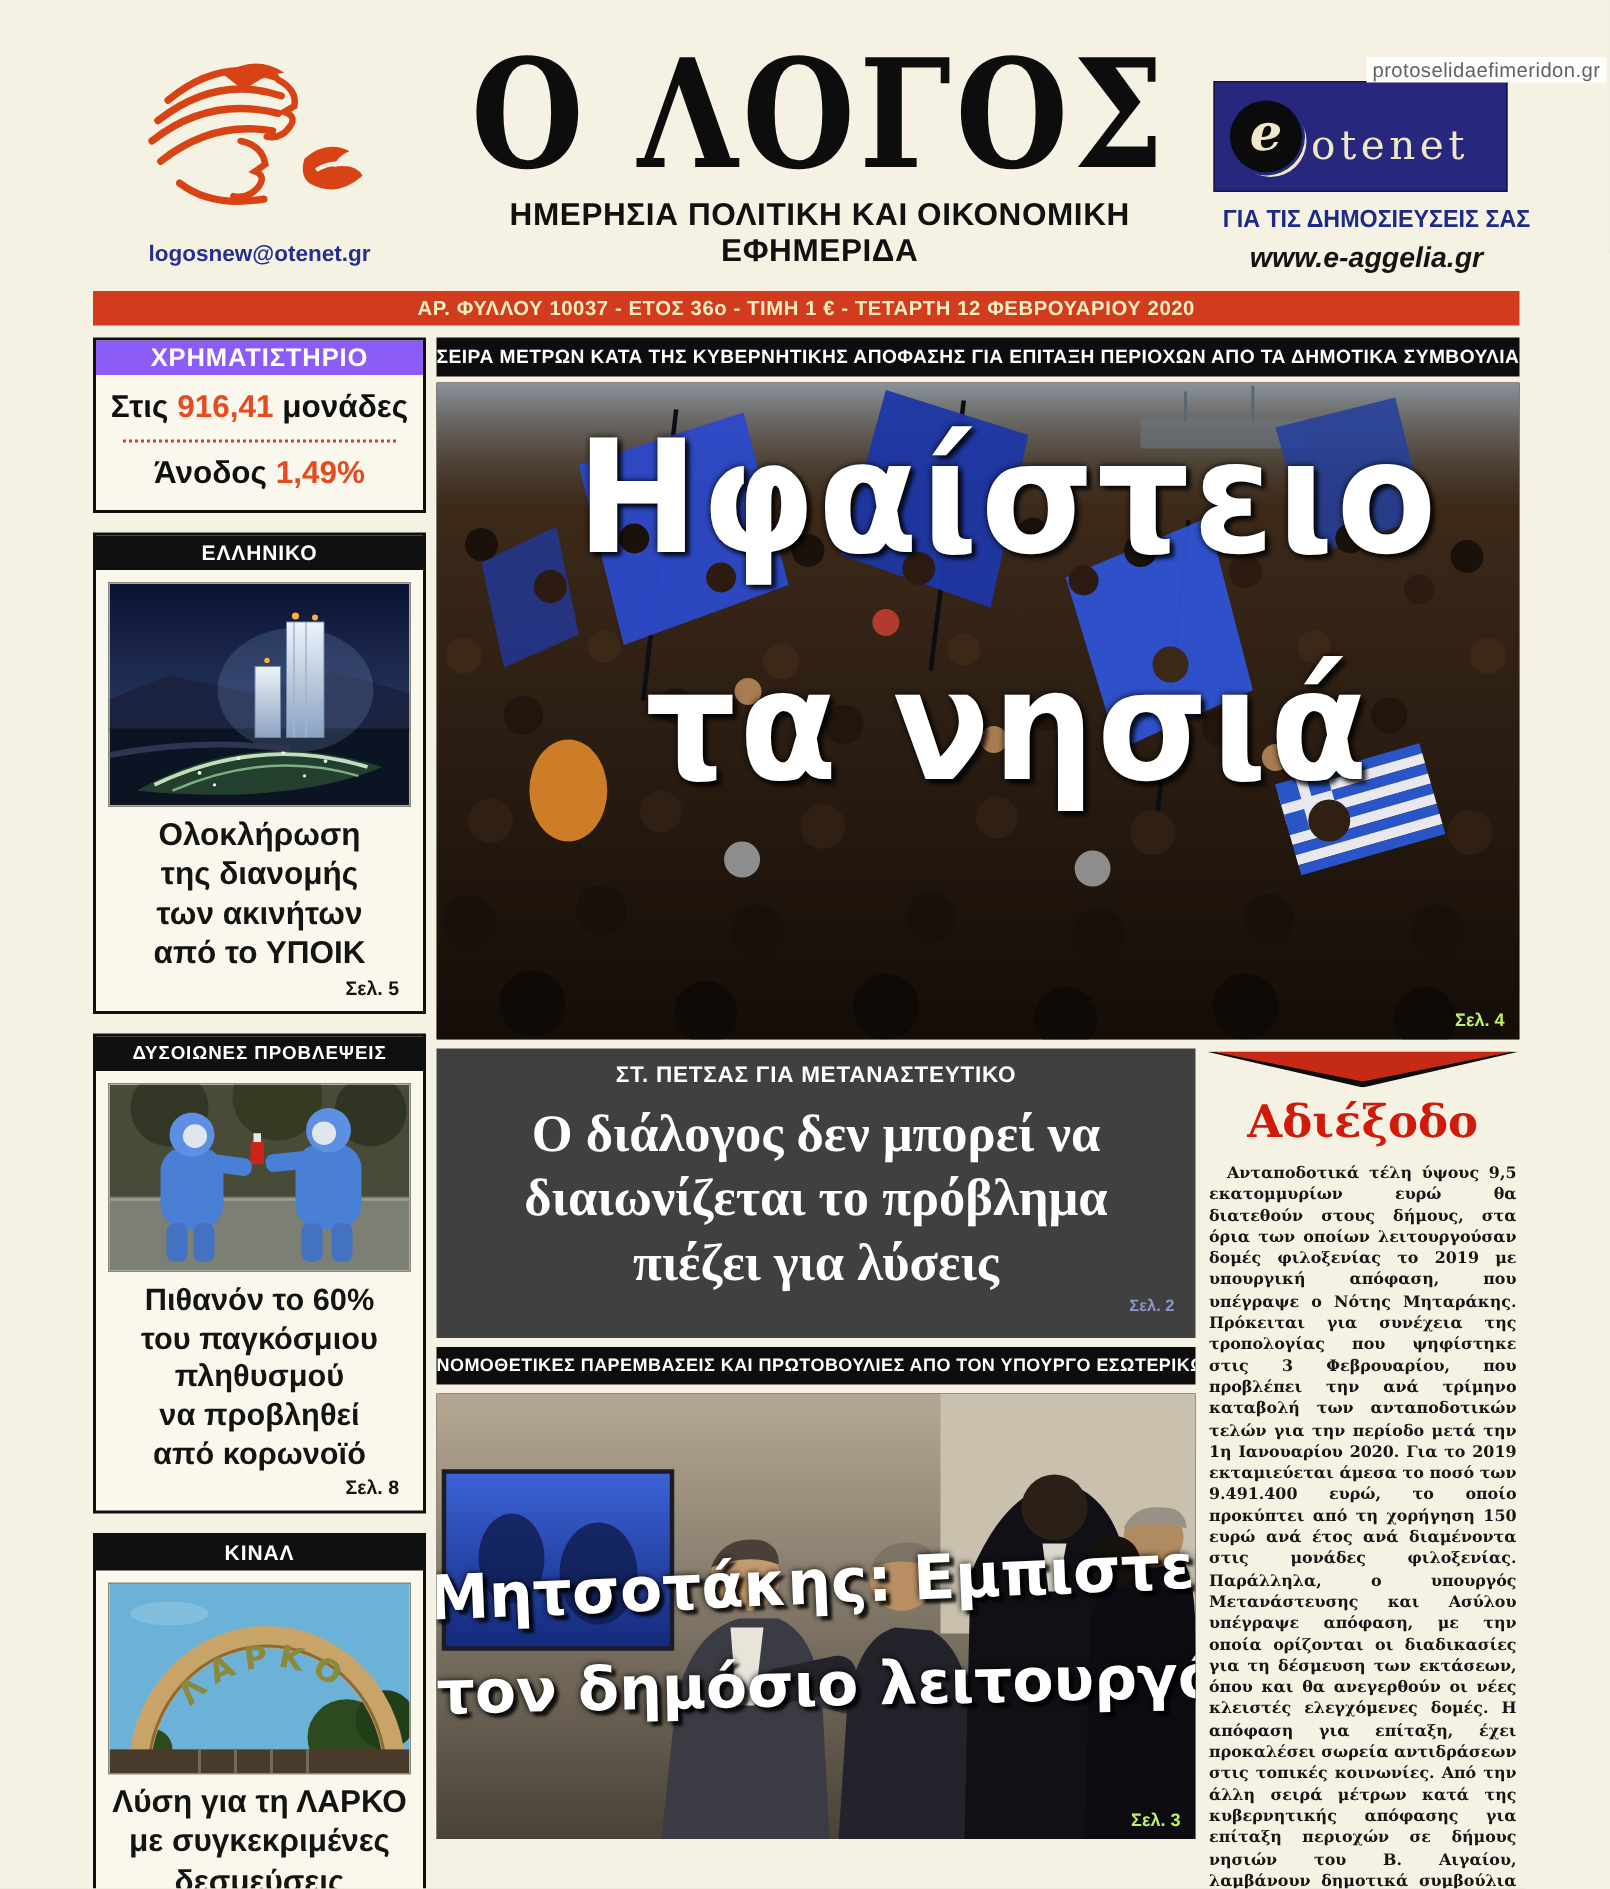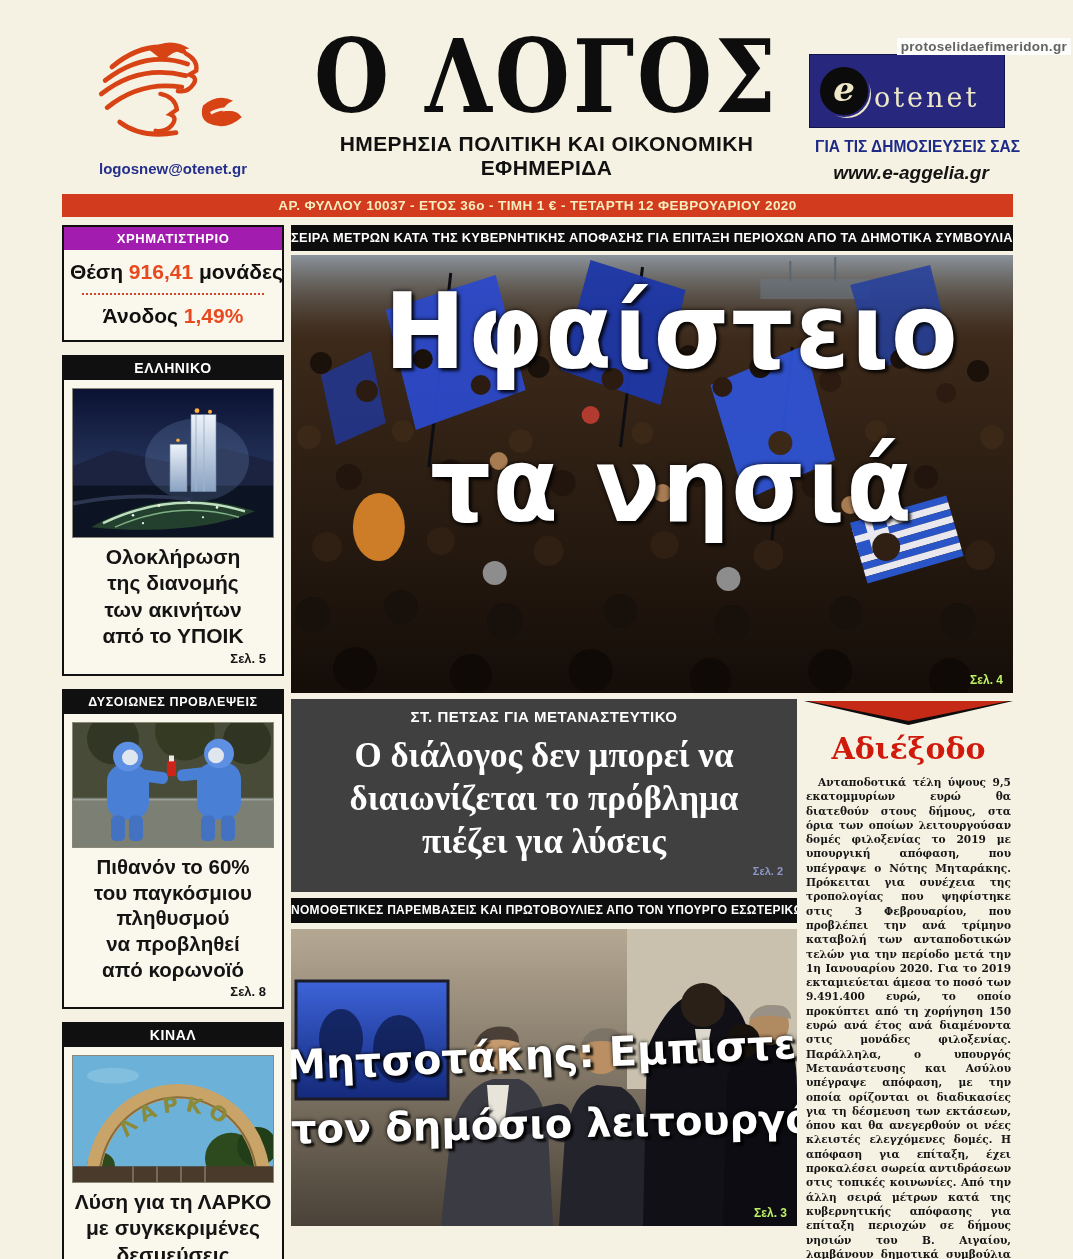--- a/index.html
+++ b/index.html
@@ -5,21 +5,21 @@
   * { margin:0; padding:0; box-sizing:border-box; }
   html,body { background:#e9e6d8; }
   body { font-family:"Liberation Sans", sans-serif; }
   .page {
     position:relative; width:1073px; height:1259px; margin:0 auto;
     background:#f6f2e3; overflow:hidden;
   }
   
   .watermark {
     position:absolute; top:38px; right:2px; background:#fdfdfb;
-    color:#636363; font-weight:bold; font-size:13.5px; padding:1px 4px; letter-spacing:.3px;
+    color:#636363; font-weight:normal; font-size:13.5px; padding:1px 4px; letter-spacing:.3px;
   }
   .masthead-row { display:flex; align-items:flex-start; padding:26px 60px 4px 62px; }
   .logo-col { width:222px; text-align:center; padding-top:6px; }
   .logo-email { color:#25308e; font-weight:bold; font-size:15px; margin-top:2px; }
   .title-col { flex:1; text-align:center; }
   .masthead-title {
     font-family:"DejaVu Serif", serif; font-weight:bold; color:#0d0d0d;
     font-size:88px; letter-spacing:3px; line-height:1.02;
     transform:scale(.98,1.14); transform-origin:center top; white-space:nowrap;
   }
@@ -45,21 +45,21 @@
   
   .content { display:flex; gap:7px; padding:0 60px 0 62px; }
   .sidebar { width:222px; flex:0 0 auto; }
   .main-col { flex:1; min-width:0; }
   
   .sbox { border:2px solid #101010; background:#faf7ec; margin-bottom:13px; }
   .sbox-head {
     background:#101010; color:#fff; font-weight:bold; font-size:14px;
     text-align:center; height:23px; line-height:23px; letter-spacing:.6px;
   }
-  .sbox-head.navy { background:#a21caf; font-size:13px; }
+  .sbox-head.navy { background:#8b5cf6; font-size:17px; }
   .stock-body { padding:10px 6px 12px; text-align:center; }
   .stock-line { font-weight:bold; font-size:21px; color:#101010; white-space:nowrap; }
   .stock-red { color:#e8491f; }
   .stock-div { border-top:2px dotted #d0452a; margin:9px 12px; }
   .sbox-photo { margin:8px 8px 4px; border:1px solid #8a8878; height:148px; position:relative; overflow:hidden; }
   .sbox-photo svg { display:block; width:100%; height:100%; }
   .sbox-headline {
     font-weight:bold; font-size:21px; line-height:1.25; color:#141414;
     text-align:center; white-space:pre-line; margin:6px 4px 0;
   }
@@ -167,21 +167,21 @@
 
   <div class="issue-bar">ΑΡ. ΦΥΛΛΟΥ 10037 - ΕΤΟΣ 36ο - ΤΙΜΗ 1 € - ΤΕΤΑΡΤΗ 12 ΦΕΒΡΟΥΑΡΙΟΥ 2020</div>
 
   <div class="content">
 
     <aside class="sidebar">
 
       <section class="sbox">
         <div class="sbox-head navy">ΧΡΗΜΑΤΙΣΤΗΡΙΟ</div>
         <div class="stock-body">
-          <div class="stock-line"><span>Θέση </span><span class="stock-red">916,41</span><span> μονάδες</span></div>
+          <div class="stock-line"><span>Στις </span><span class="stock-red">916,41</span><span> μονάδες</span></div>
           <div class="stock-div"></div>
           <div class="stock-line"><span>Άνοδος </span><span class="stock-red">1,49%</span></div>
         </div>
       </section>
 
       <section class="sbox">
         <div class="sbox-head">ΕΛΛΗΝΙΚΟ</div>
         <div class="sbox-photo" style="height:150px">
           <svg viewBox="0 0 200 150" preserveAspectRatio="none">
             <defs>

